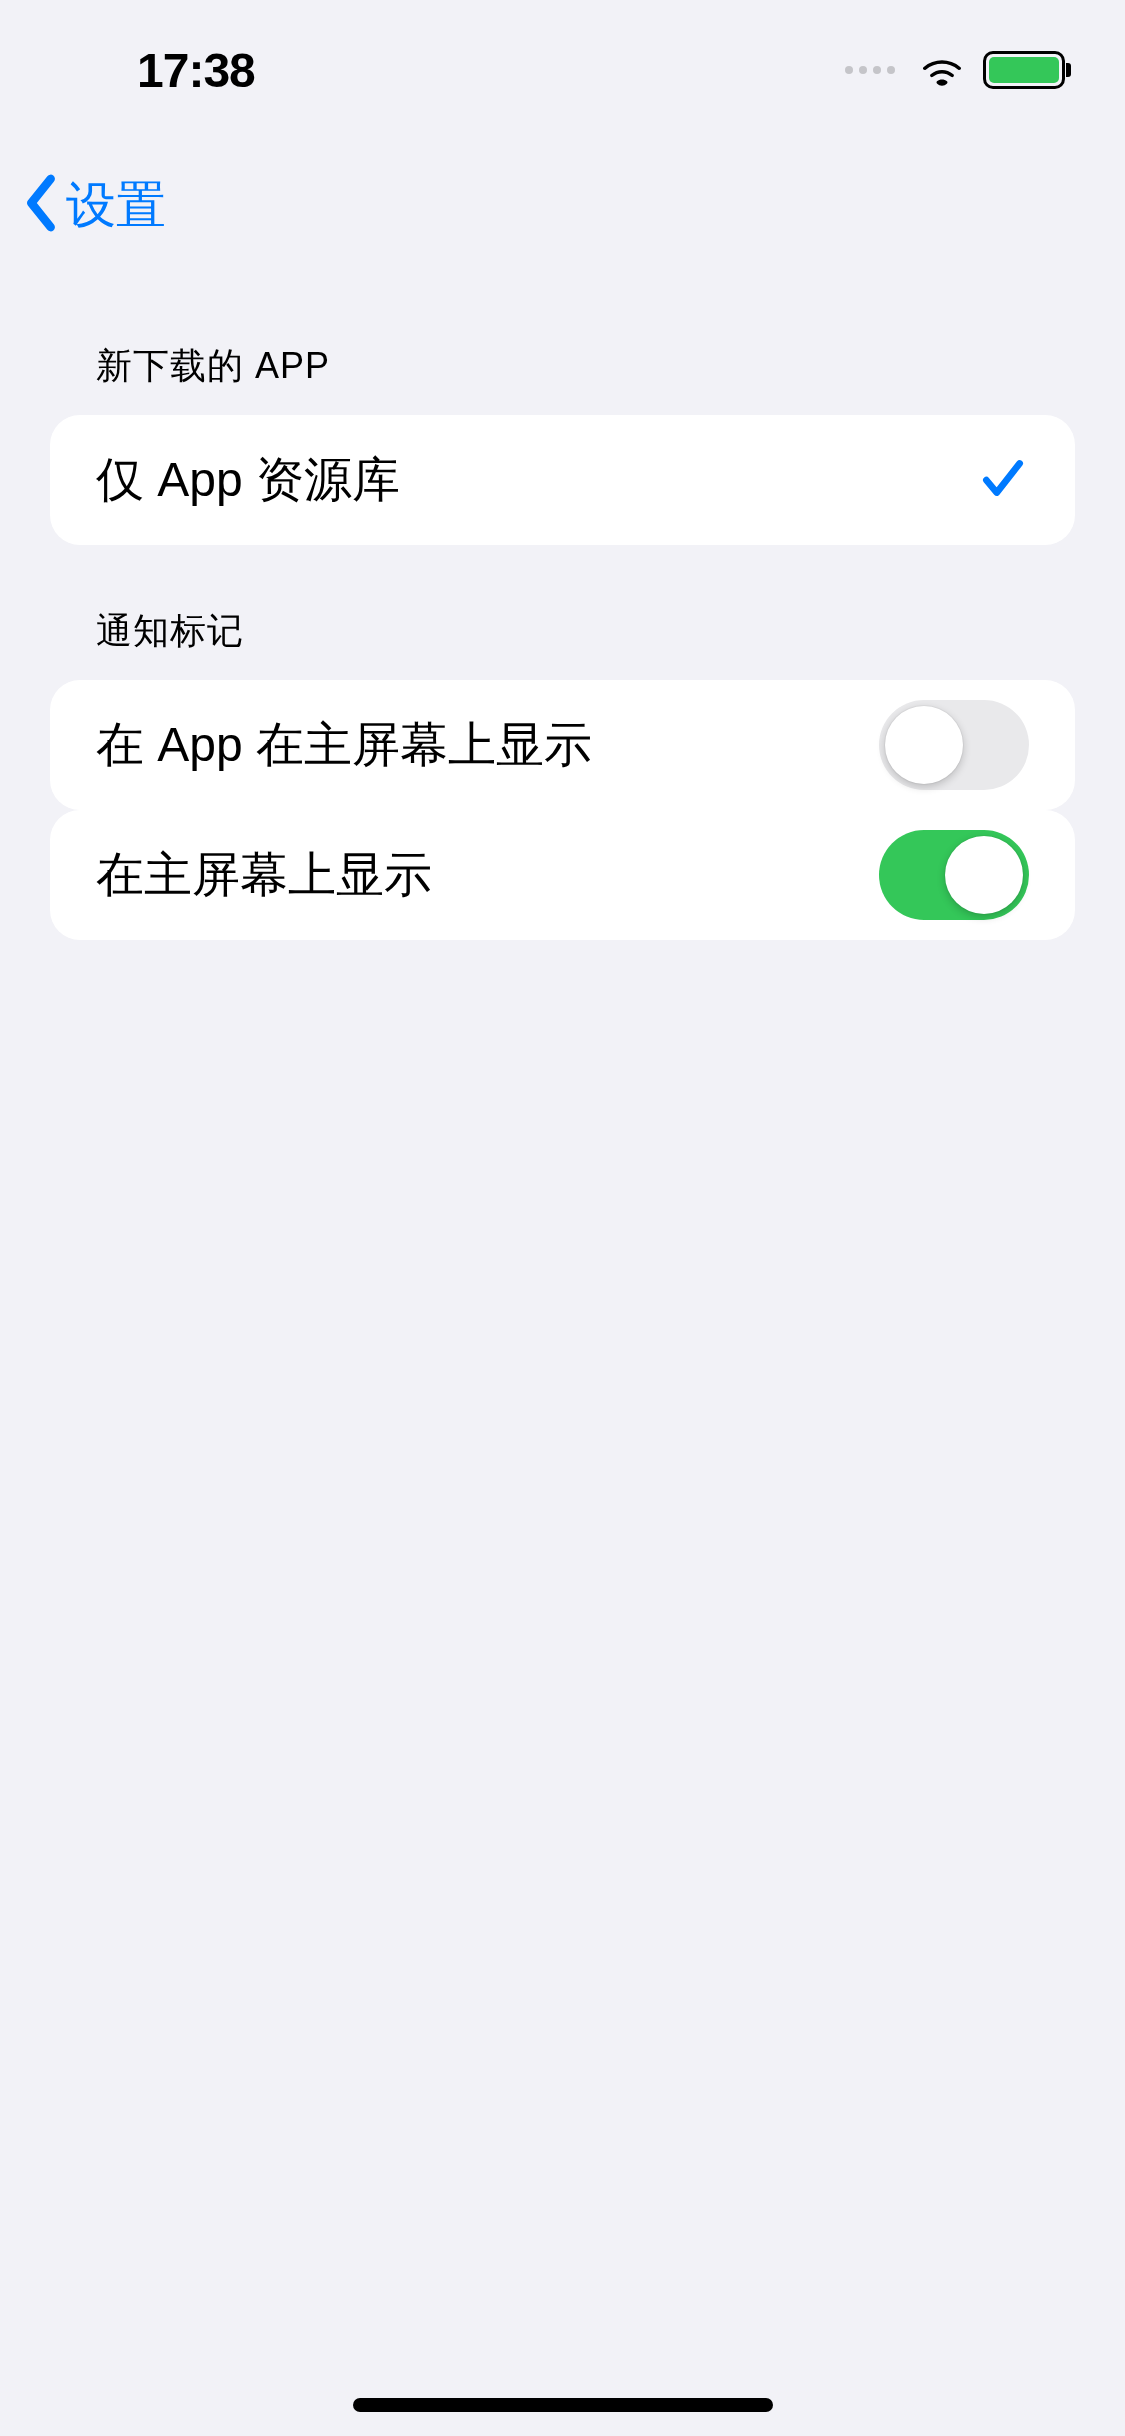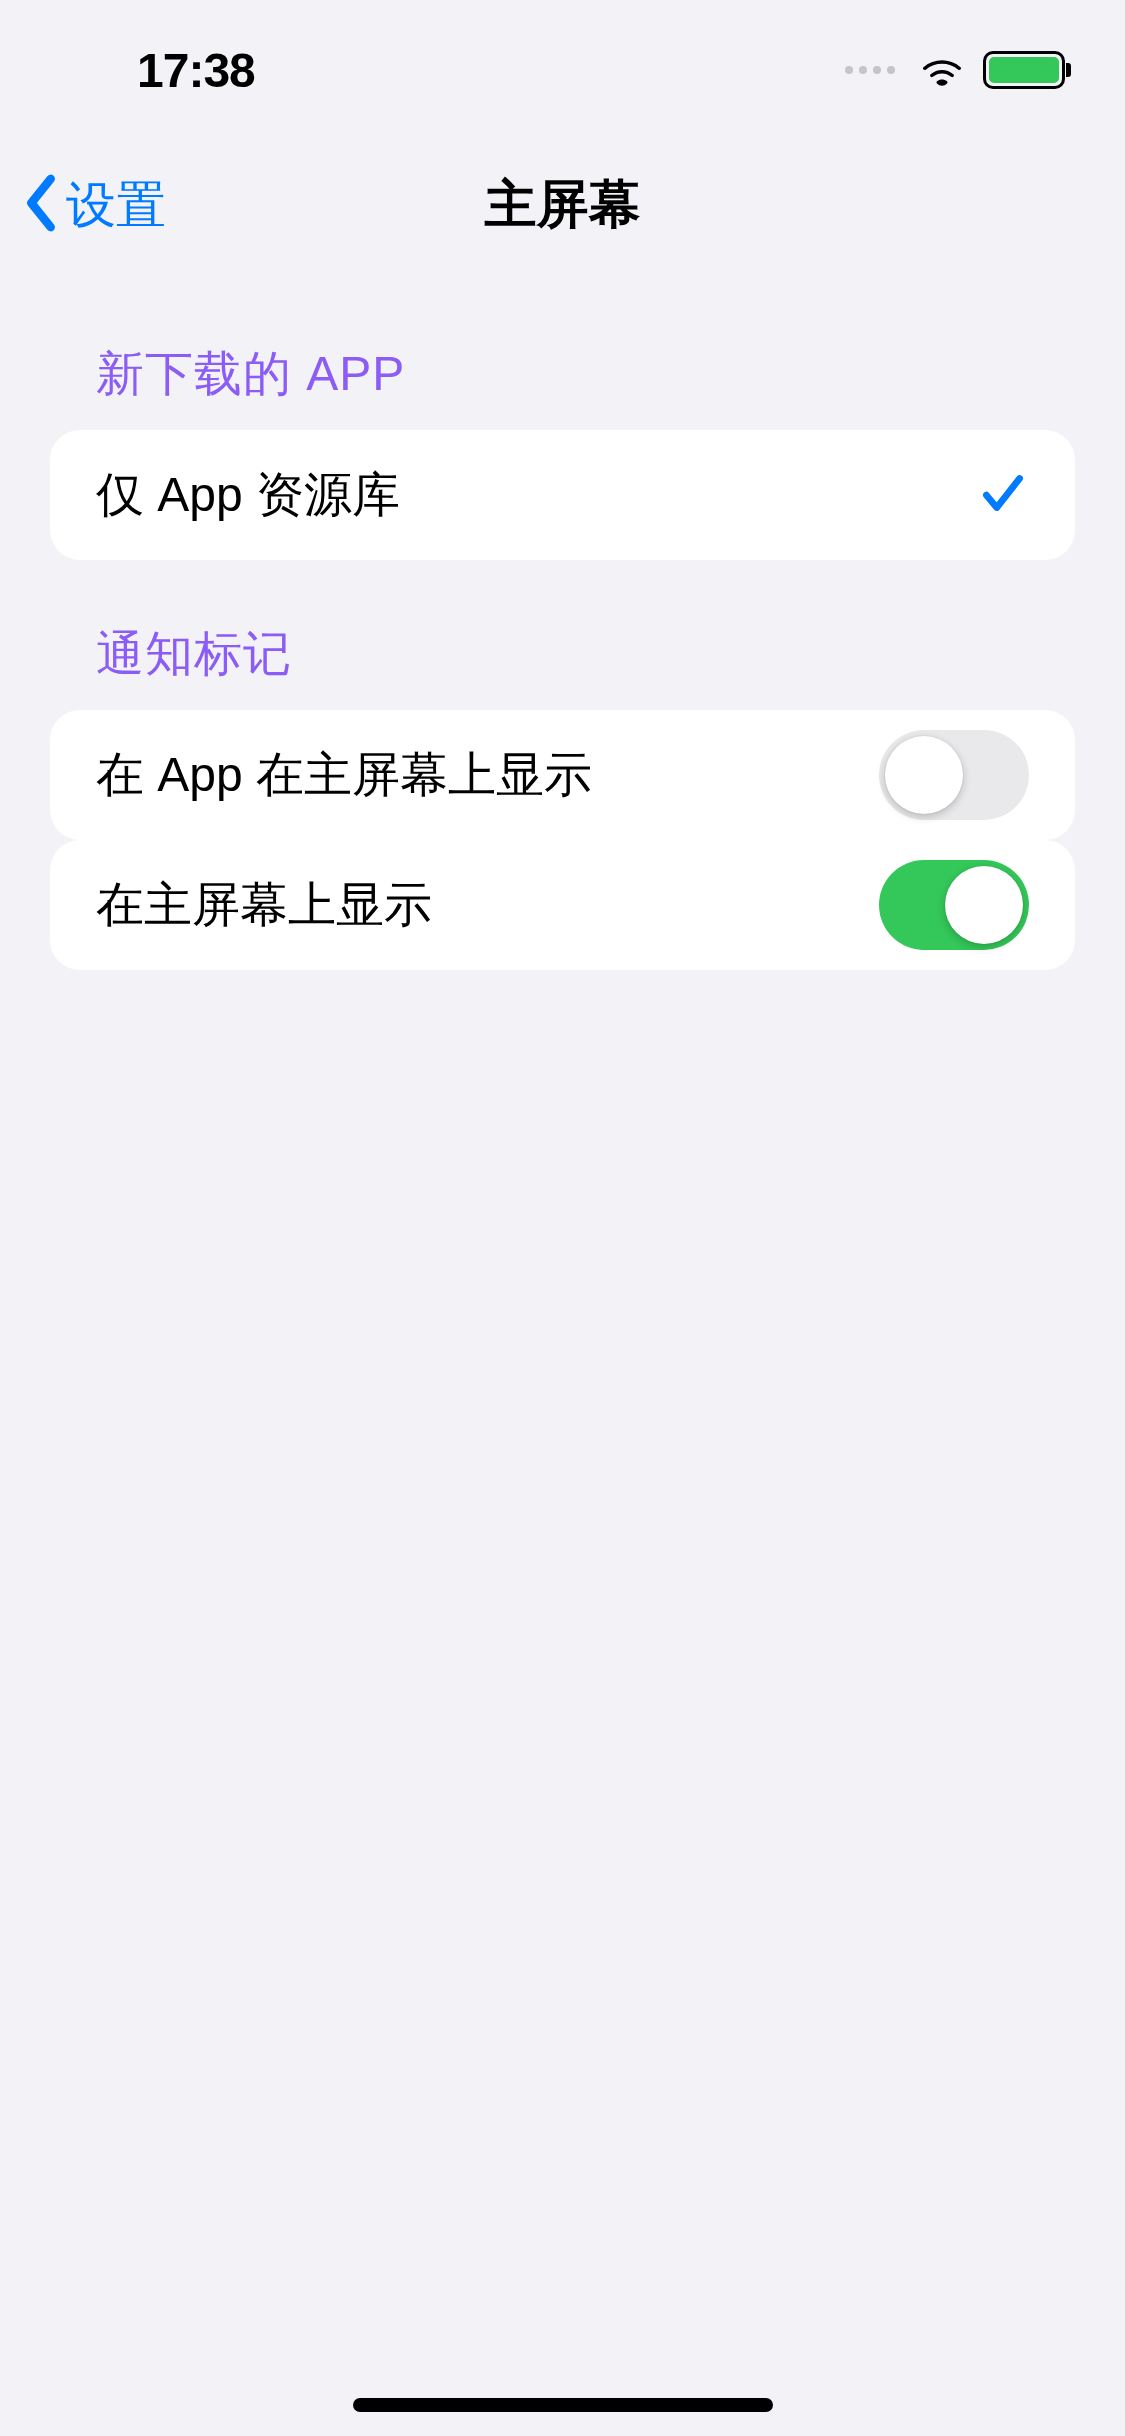--- a/index.html
+++ b/index.html
@@ -46,21 +46,21 @@
     .back-btn { display: flex; align-items: center; gap: 6px; color: #007aff; }
     .back-label { font-size: 50px; }
     .nav-title {
       position: absolute; left: 0; right: 0; text-align: center;
       font-size: 52px; font-weight: 600; pointer-events: none;
     }
 
     
     .content { padding: 10px 50px 0 50px; }
     .section-header {
-      font-size: 48px; color: #8b5cf6; padding: 62px 46px 24px 46px;
+      font-size: 36px; color: #000000; padding: 62px 46px 24px 46px;
       letter-spacing: 1px;
     }
     .group {
       background: #fff; border-radius: 30px; overflow: hidden;
     }
     .row {
       display: flex; align-items: center; justify-content: space-between;
       padding: 0 46px; height: 130px;
     }
     .row + .row { border-top: 1px solid #e5e5ea; margin-left: 46px; padding-left: 0; gap: 12px; }
@@ -111,21 +111,20 @@
 
 <div class="nav-bar">
   <div class="back-btn">
     <span>
       <svg width="38" height="58" viewBox="0 0 14 24">
           <path fill="none" stroke="#007aff" stroke-width="3.5" stroke-linecap="round" stroke-linejoin="round" d="M11 2 3 12l8 10"></path>
         </svg>
     </span>
     <span class="back-label">设置</span>
   </div>
-  <div class="nav-title">主屏幕</div>
 </div>
 
 <div class="content">
 
   <div class="section-header">新下载的 APP</div>
   <div class="group">
     <div class="row">
       <span class="row-label">仅 App 资源库</span>
       <span class="checkmark">
         <svg width="52" height="50" viewBox="0 0 24 24">

